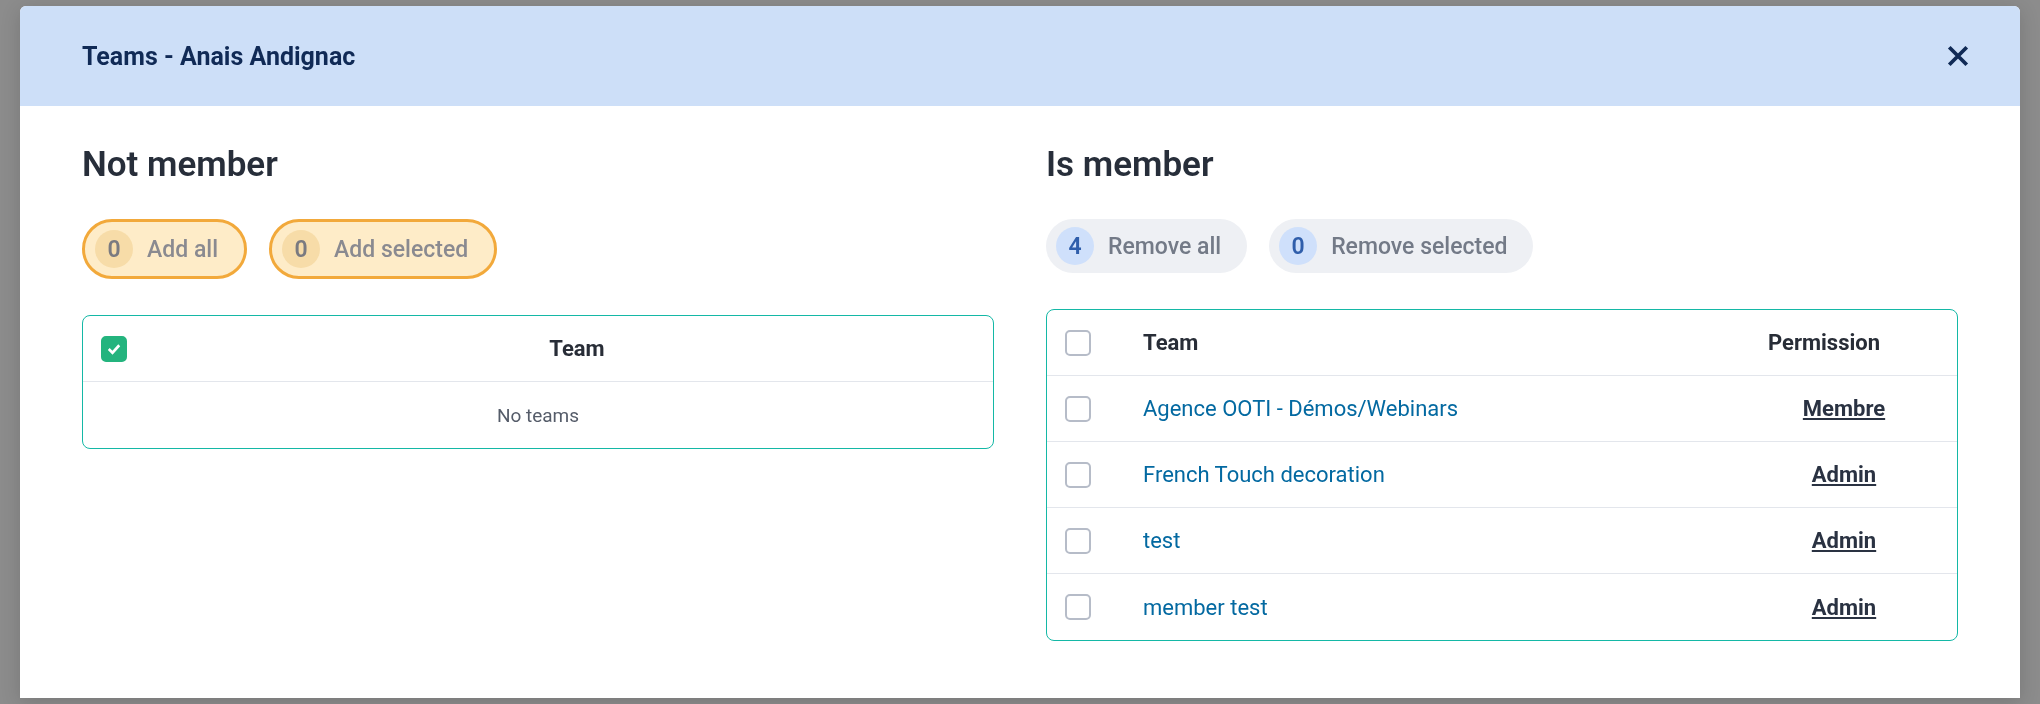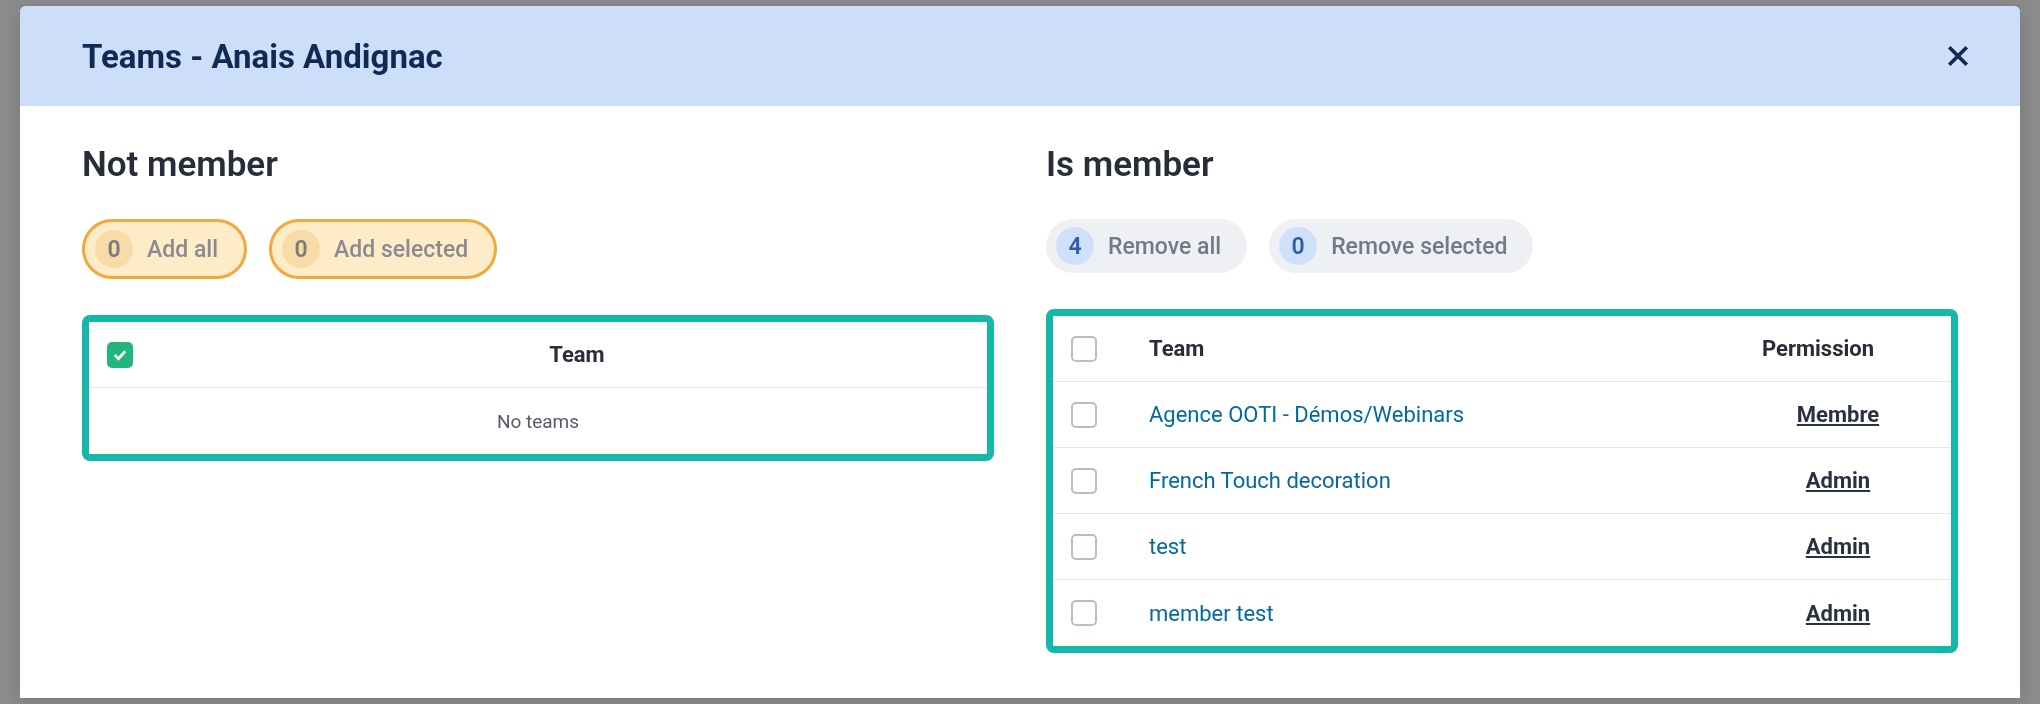--- a/index.html
+++ b/index.html
@@ -22,21 +22,21 @@
   }
   .modal-header {
     background: #cddff8;
     padding: 30px 42px 30px 62px;
     display: flex;
     align-items: center;
     justify-content: space-between;
   }
   .modal-title {
     color: #102a56;
-    font-size: 33px;
+    font-size: 25px;
     font-weight: 700;
   }
   .close-btn {
     color: #102a56;
     cursor: pointer;
     display: inline-flex;
     align-items: center;
     justify-content: center;
     width: 40px; height: 40px;
   }
@@ -86,21 +86,21 @@
     color: #8a8a90;
   }
   .pill.orange .count { background: #f7dca8; color: #7a7a80; }
   .pill.grey {
     background: #eef0f4;
     color: #737a87;
   }
   .pill.grey .count { background: #cfe0fb; color: #2f5eab; }
 
   .table {
-    border: 7px solid #14b8a6;
+    border: 1px solid #14b8a6;
     border-radius: 8px;
     overflow: hidden;
   }
   .thead, .trow {
     display: flex;
     align-items: center;
     min-height: 66px;
     border-bottom: 1px solid #e3e6ec;
     padding: 0 18px;
     font-size: 22px;

